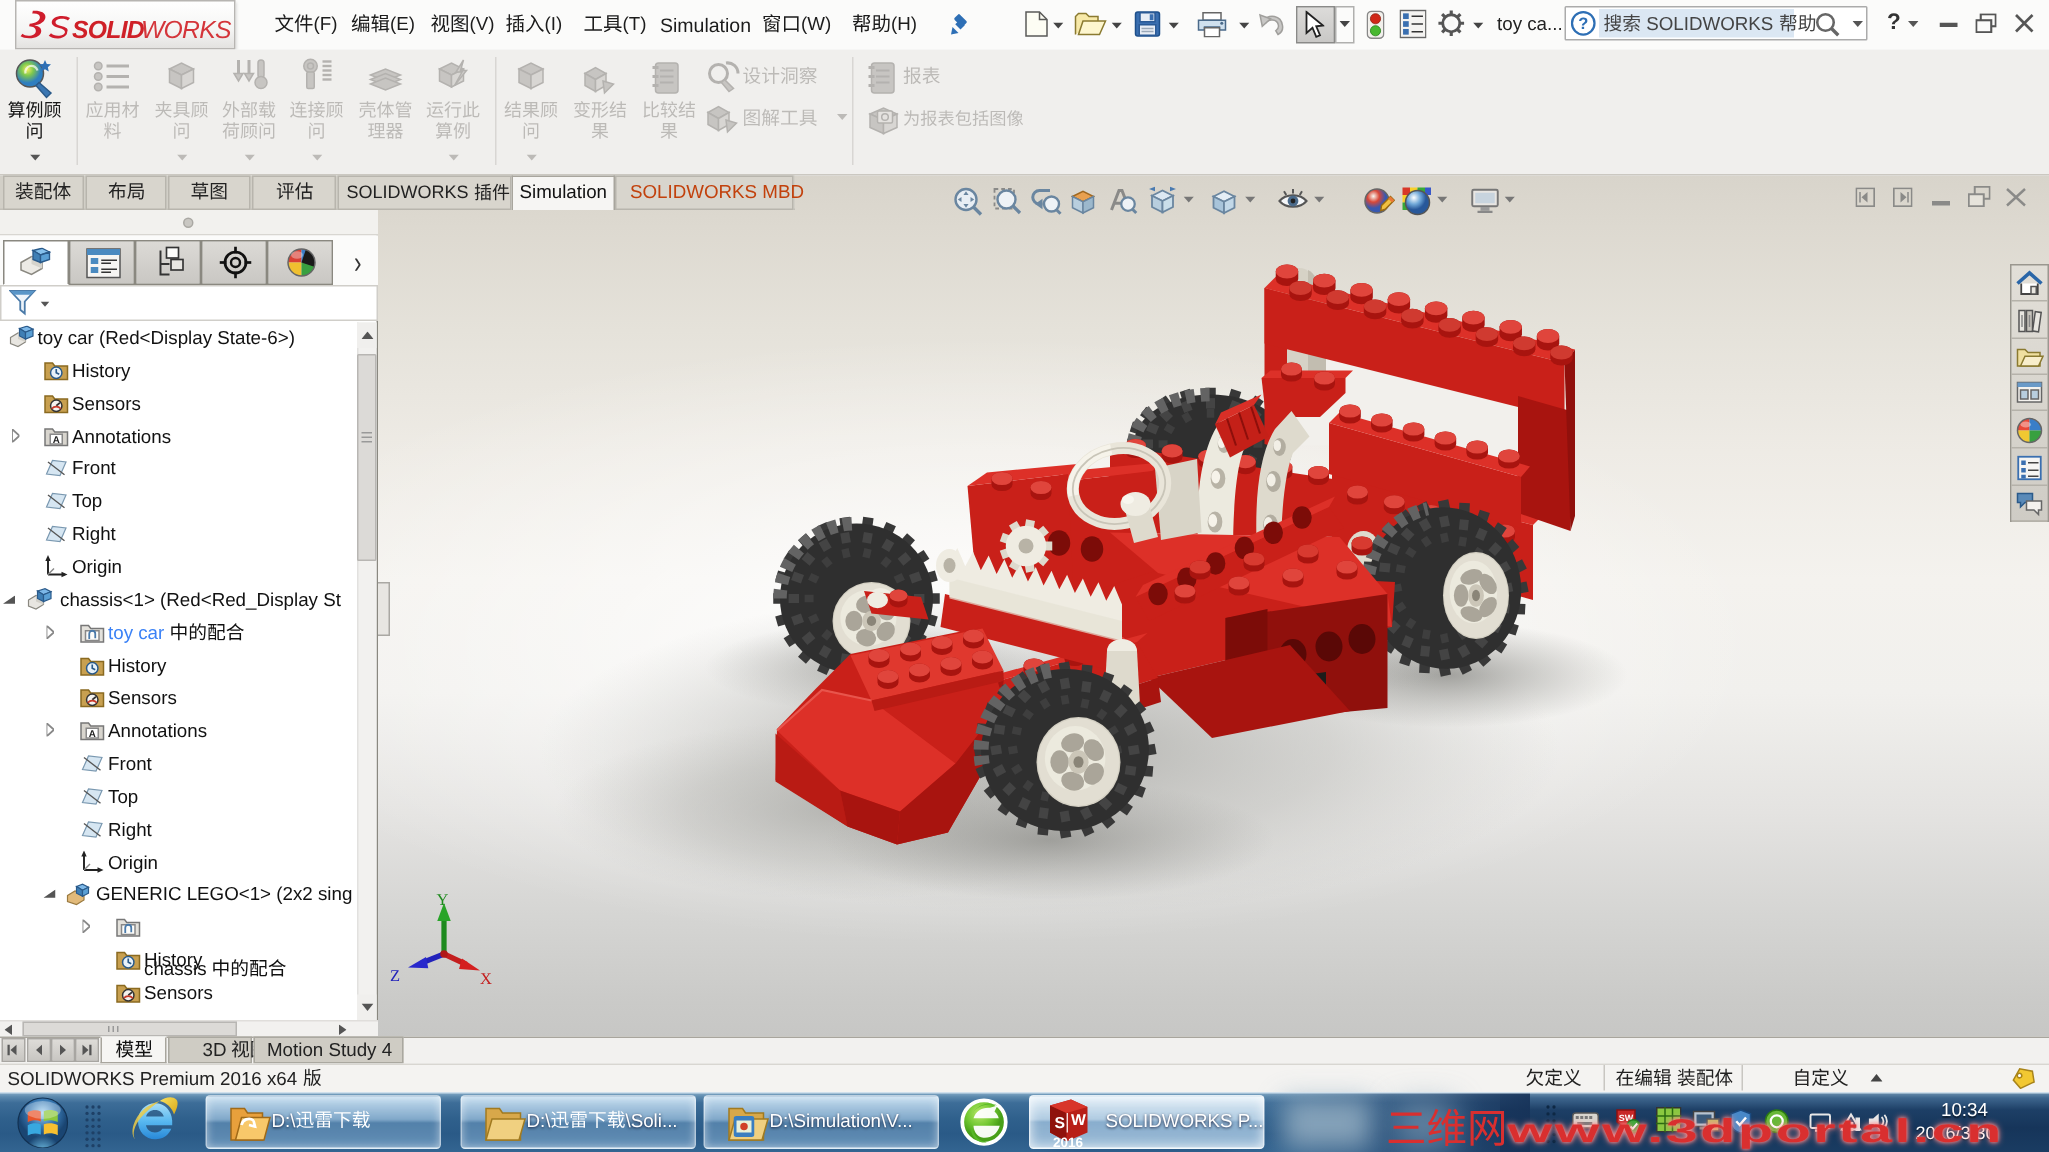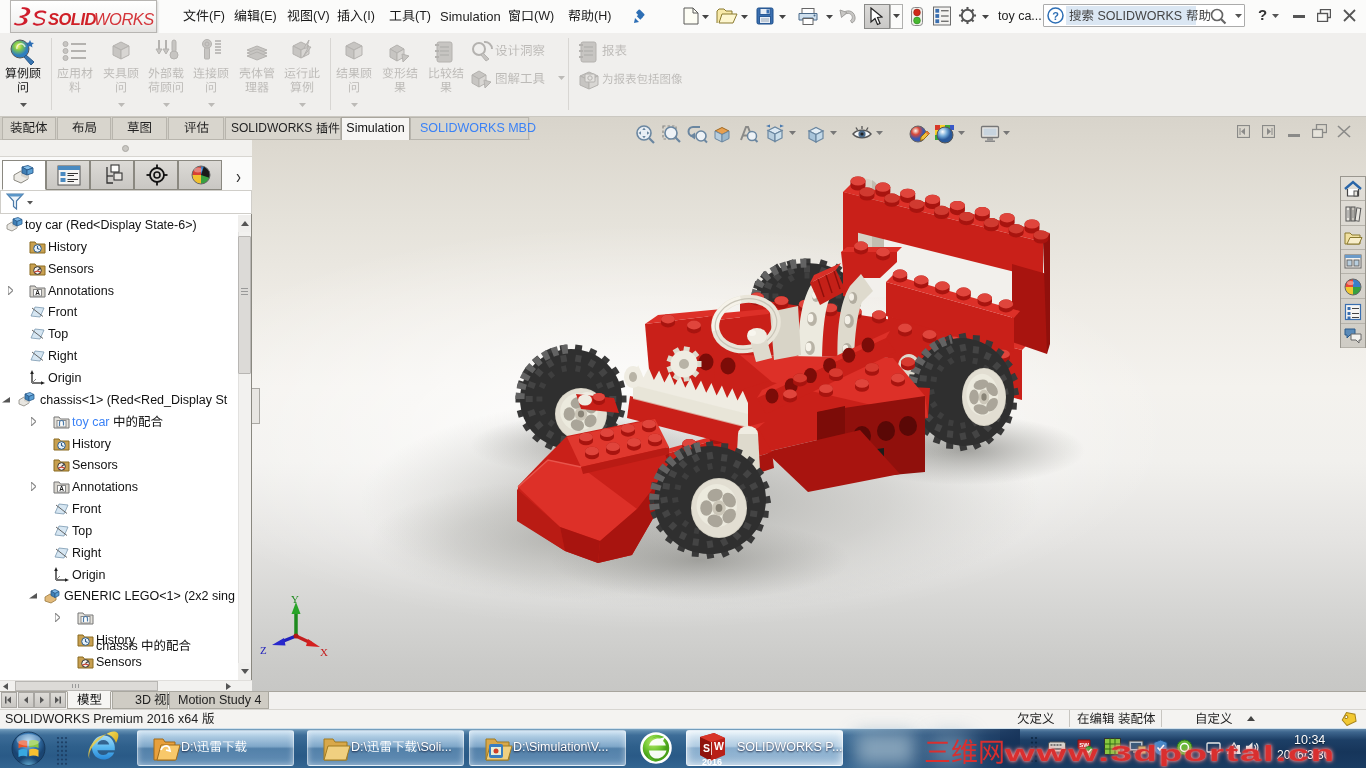--- a/index.html
+++ b/index.html
@@ -984,21 +984,21 @@
       <use href="#c4f30" x="1000"></use>
     </svg></div>
 <div class="abs" style="left:225px;top:117px;width:116px;height:23px;background:#d8d5cd;border:1px solid #b8b5ad"></div>
 <div class="abs row" style="left:231px;top:121px;color:#222"><span style="font-size:12px">SOLIDWORKS </span><svg class="cn" style="width:24.0px;height:12.0px;vertical-align:-1.6px" viewBox="0 0 2000 1000" fill="#222">
       <use href="#c63d2" x="0"></use>
       <use href="#c4ef6" x="1000"></use>
     </svg></div>
 <div class="abs" style="left:341px;top:117px;width:69px;height:23px;background:#f6f5f3;border:1px solid #a8a59d;border-bottom:none"></div>
 <div class="abs" style="left:341px;top:121px;width:69px;text-align:center;font-size:12.5px;color:#111">Simulation</div>
 <div class="abs" style="left:410px;top:117px;width:119px;height:23px;background:#d8d5cd;border:1px solid #b8b5ad"></div>
-<div class="abs row" style="left:420px;top:121px;font-size:12.5px;color:#3b82f6">SOLIDWORKS MBD</div>
+<div class="abs row" style="left:420px;top:121px;font-size:12.5px;color:#c2410c">SOLIDWORKS MBD</div>
 <svg class="abs" style="left:1237px;top:125px" width="13" height="13" viewBox="0 0 13 13">
 <rect x="0.5" y="0.5" width="12" height="12" fill="none" stroke="#8a8a88" stroke-width="1.2"></rect>
 <path d="M8 3 L4 6.5 L8 10 Z" fill="#8a8a88"></path>
     <line x1="3" y1="3" x2="3" y2="10" stroke="#8a8a88"></line>
   </svg>
 <svg class="abs" style="left:1262px;top:125px" width="13" height="13" viewBox="0 0 13 13">
 <rect x="0.5" y="0.5" width="12" height="12" fill="none" stroke="#8a8a88" stroke-width="1.2"></rect>
 <path d="M5 3 L9 6.5 L5 10 Z" fill="#8a8a88"></path>
     <line x1="10" y1="3" x2="10" y2="10" stroke="#8a8a88"></line>
   </svg>

